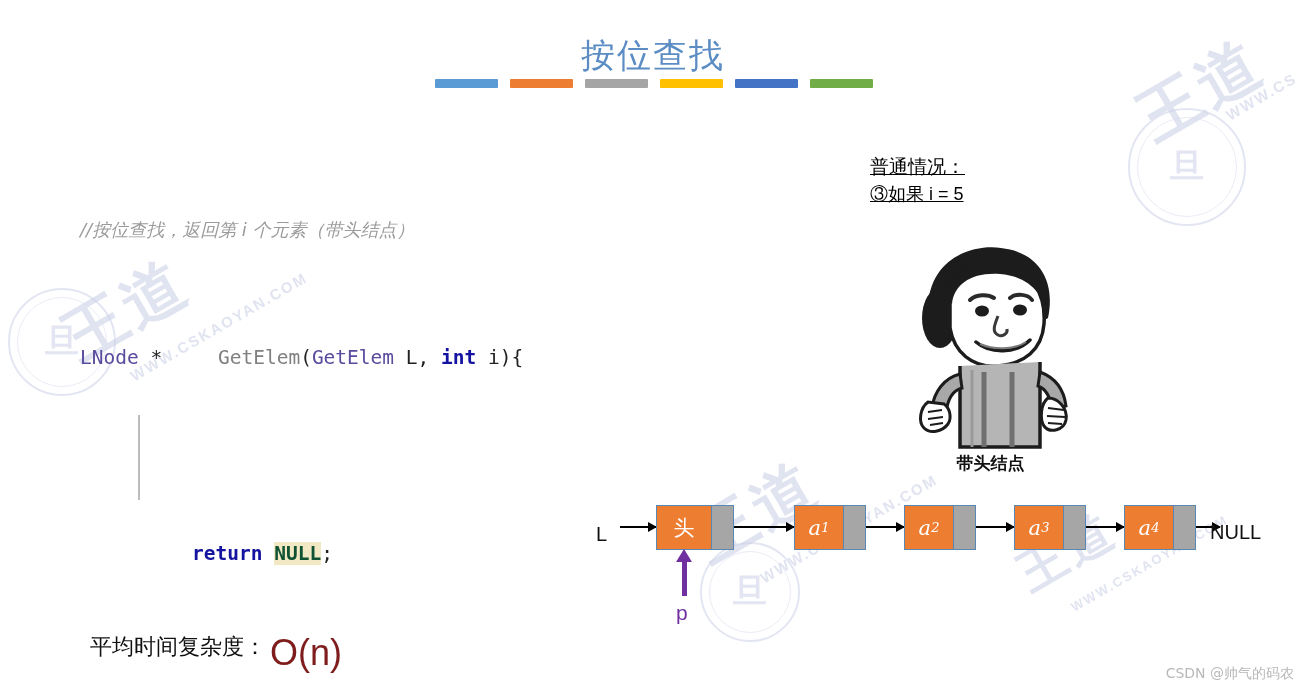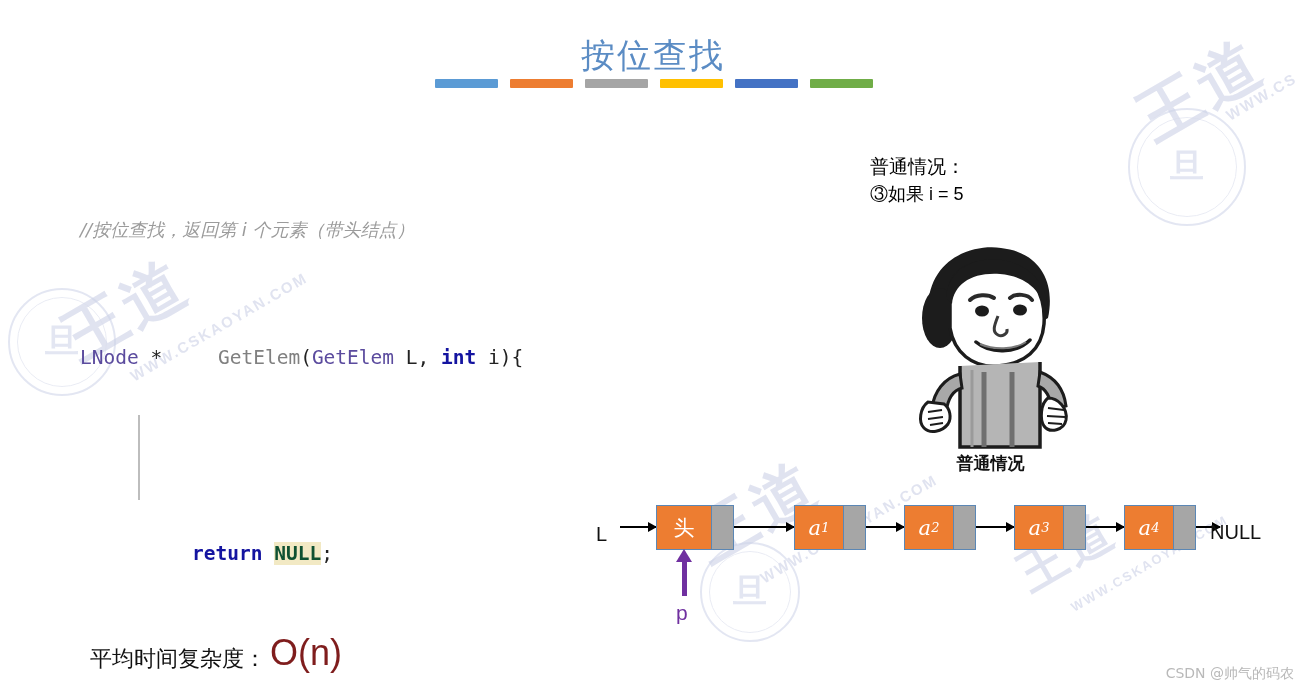--- a/index.html
+++ b/index.html
@@ -52,21 +52,21 @@
   .type  { color: #5b4b9e; }
   .fn    { color: #808080; margin-left: 44px; }
   .num   { color: #1414ff; font-weight:700; }
   .nullhl{ color: #0f5132; font-weight: 700; background: #f2e9c4; }
   .guide { position:absolute; left:138px; top:415px; width:2px; height:85px; background:#bdbdbd; }
 
   
   #case-note {
     position: absolute; left: 870px; top: 152px;
     font-family: "DejaVu Serif", "Liberation Serif", serif;
-    font-size: 19px; line-height: 28px; color: #000;
+    font-size: 19px; line-height: 28px; color: #000; text-decoration: underline;
   }
   #case-note .l2 { font-family:"Liberation Sans",sans-serif; font-size:18px; }
 
   
   #meme { position: absolute; left: 898px; top: 232px; width: 185px; height: 240px; }
   #meme-caption {
     position: absolute; left: 898px; top: 452px; width: 185px; text-align: center;
     font-size: 17px; font-weight: 700; color: #111;
     font-family: "DejaVu Sans","Liberation Sans",sans-serif;
   }
@@ -90,21 +90,21 @@
   #null-label { position:absolute; left:614px; top:16px; font-size:20px; color:#111;
                 font-family:"Liberation Sans",sans-serif; }
   #p-arrow { position:absolute; left:86px; top:56px; width:5px; height:35px; background:#7030a0; }
   #p-arrow:before { content:""; position:absolute; left:-6px; top:-12px;
                     border-bottom:13px solid #7030a0; border-left:8.5px solid transparent;
                     border-right:8.5px solid transparent; }
   #p-label { position:absolute; left:80px; top:96px; font-size:21px; color:#7030a0;
              font-family:"Liberation Sans",sans-serif; }
 
   
-  #complexity { position:absolute; left:90px; top:632px; display:flex; align-items:flex-end; }
+  #complexity { position:absolute; left:90px; top:632px; display:flex; align-items:flex-start; }
   #complexity .zh { font-size:22px; font-family:"DejaVu Serif","Liberation Serif",serif; color:#111; }
   #complexity .big { font-size:36px; font-family:"Liberation Sans",sans-serif; color:#7f1d1d; margin-left:4px; }
 
   
   #csdn { position:absolute; right:12px; bottom:8px; color:#b9b9b9; font-size:14px;
           font-family:"DejaVu Sans","Liberation Sans",sans-serif; }
 </style>
 </head>
 <body>
 
@@ -204,21 +204,21 @@
   <path d="M74 138 L74 215" stroke="#9a9a9a" stroke-width="3" fill="none"></path>
 
   <path d="M62 142 C46 146, 36 160, 34 176 L48 180 C50 166, 56 158, 64 156 Z" fill="#a8a8a8" stroke="#1c1c1c" stroke-width="3"></path>
   <path d="M30 170 C22 176, 20 190, 26 196 C32 202, 44 200, 50 192 C54 186, 52 176, 46 172 Z" fill="#ffffff" stroke="#1c1c1c" stroke-width="3"></path>
   <path d="M30 180 L44 178 M30 187 L45 185 M32 193 L45 191" stroke="#1c1c1c" stroke-width="2"></path>
 
   <path d="M142 140 C158 146, 166 158, 168 174 L154 178 C152 164, 148 157, 140 154 Z" fill="#a8a8a8" stroke="#1c1c1c" stroke-width="3"></path>
   <path d="M150 166 C160 166, 170 176, 168 188 C166 198, 152 202, 146 194 C142 188, 142 172, 150 166 Z" fill="#ffffff" stroke="#1c1c1c" stroke-width="3"></path>
   <path d="M150 176 L166 178 M149 184 L167 185 M150 191 L164 192" stroke="#1c1c1c" stroke-width="2"></path>
 </svg>
-<div id="meme-caption">普通情况</div>
+<div id="meme-caption">带头结点</div>
 
 <div id="list">
   <div class="lbl-L">L</div>
 
   <div class="arrow" style="left:24px; width:36px;"></div>
 
   <div class="node" style="left:60px; width:78px;">
     <div class="data zh" style="width:54px;">头</div>
     <div class="ptr"></div>
   </div>

